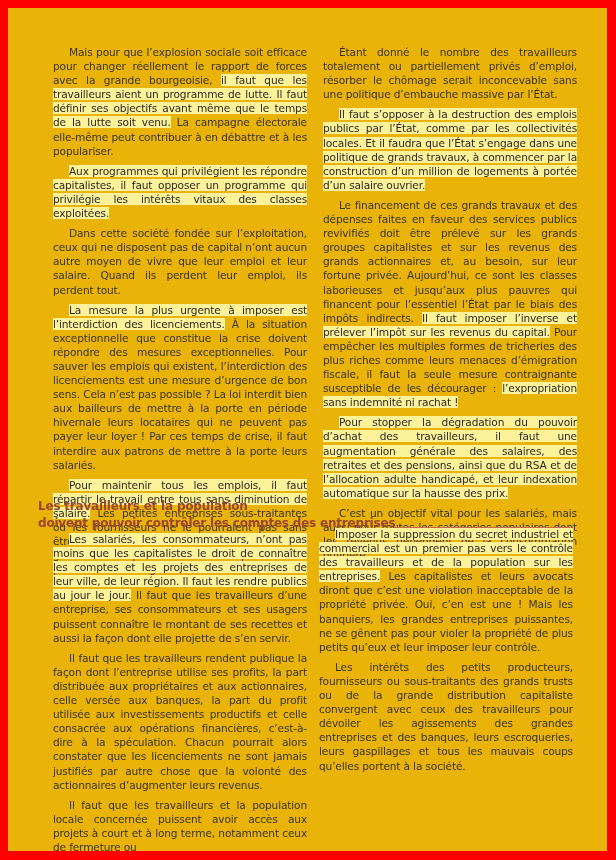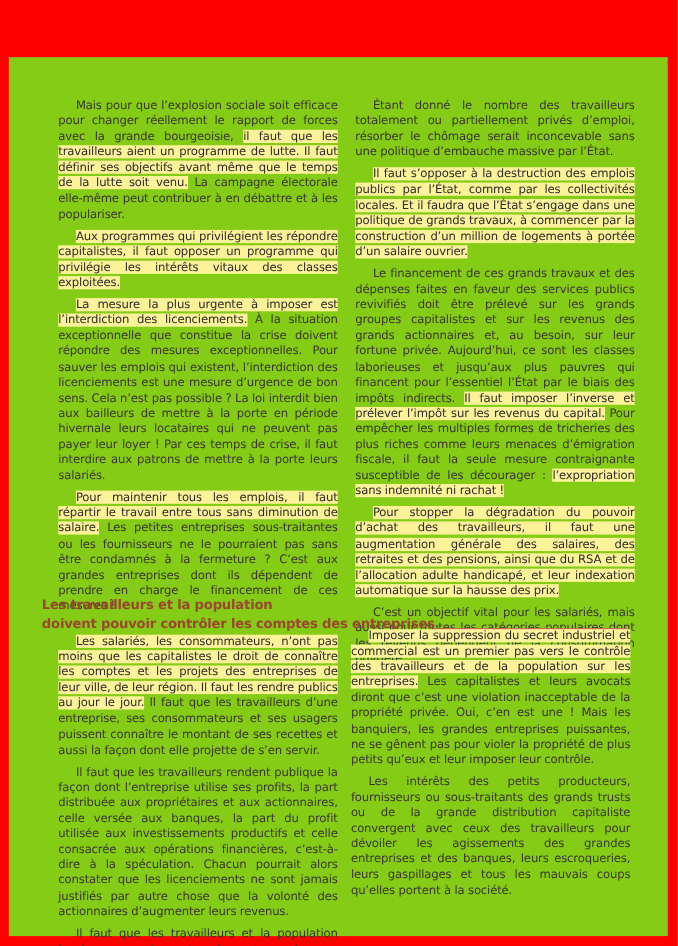--- a/index.html
+++ b/index.html
@@ -5,24 +5,23 @@
   html, body { margin: 0; padding: 0; }
   body {
     width: 616px; height: 860px;
     background: #ff0000;
     position: relative;
     overflow: hidden;
   }
   .page {
     position: absolute;
     left: 8px; top: 8px; right: 9px; bottom: 9px;
-    background: #84cc16;
+    background: #eab308;
     font-family: "DejaVu Sans", sans-serif;
     color: #3a3532;
-    margin-top: 44px;
   }
   .col {
     position: absolute;
     width: 254px;
     font-size: 10.6px;
     line-height: 14.1px;
     text-align: justify;
     letter-spacing: -0.15px;
   }
   .col p { margin: 0 0 6px 0; text-indent: 16px; hyphens: manual; }
@@ -50,20 +49,21 @@
     background: #c96a52;
   }
 </style>
 </head>
 <body>
 
 <div class="page">
   <div class="col" id="col-top-left">
       <p><span>Mais pour que l’explosion sociale soit efficace pour changer réellement le rapport de forces avec la grande bourgeoisie, </span><span class="hl strong">il faut que les travailleurs aient un programme de lutte. Il faut définir ses objectifs avant même que le temps de la lutte soit venu.</span><span> La campagne électorale elle-même peut contribuer à en débattre et à les populariser.</span></p>
       <p><span class="hl strong">Aux programmes qui privilégient les répondre capi­talistes, il faut opposer un programme qui privilégie les intérêts vitaux des classes exploitées.</span></p>
+      <p><span>Dans cette société fondée sur l’exploitation, ceux qui ne disposent pas de capital n’ont aucun autre moyen de vivre que leur emploi et leur salaire. Quand ils perdent leur emploi, ils perdent tout.</span></p>
       <p><span class="hl strong">La mesure la plus urgente à imposer est l’interdic­tion des licenciements.</span><span> À la situation exceptionnelle que constitue la crise doivent répondre des mesures exceptionnelles. Pour sauver les emplois qui existent, l’interdiction des licenciements est une mesure d’urgence de bon sens. Cela n’est pas possible ? La loi interdit bien aux bailleurs de mettre à la porte en période hivernale leurs locataires qui ne peuvent pas payer leur loyer ! Par ces temps de crise, il faut inter­dire aux patrons de mettre à la porte leurs salariés.</span></p>
       <p><span class="hl strong">Pour maintenir tous les emplois, il faut répartir le travail entre tous sans diminution de salaire.</span><span> Les petites entreprises sous-traitantes ou les fournis­seurs ne le pourraient pas sans être condamnés à la fermeture ? C’est aux grandes entreprises dont ils dépendent de prendre en charge le financement de ces mesures !</span></p>
     </div>
   <div class="col" id="col-top-right">
       <p><span>Étant donné le nombre des travailleurs totalement ou partiellement privés d’emploi, résorber le chômage serait inconcevable sans une politique d’embauche massive par l’État.</span></p>
       <p><span class="hl strong">Il faut s’opposer à la destruction des emplois pu­blics par l’État, comme par les collectivités locales. Et il faudra que l’État s’engage dans une politique de grands travaux, à commencer par la construction d’un million de logements à portée d’un salaire ou­vrier.</span></p>
       <p><span>Le financement de ces grands travaux et des dé­penses faites en faveur des services publics revivifiés doit être prélevé sur les grands groupes capitalistes et sur les revenus des grands actionnaires et, au besoin, sur leur fortune privée. Aujourd’hui, ce sont les classes laborieuses et jusqu’aux plus pauvres qui financent pour l’essentiel l’État par le biais des impôts indirects. </span><span class="hl strong">Il faut imposer l’inverse et prélever l’impôt sur les re­venus du capital.</span><span> Pour empêcher les multiples formes de tricheries des plus riches comme leurs menaces d’émigration fiscale, il faut la seule mesure contrai­gnante susceptible de les décourager : </span><span class="hl strong">l’expropria­tion sans indemnité ni rachat !</span></p>
       <p><span class="hl strong">Pour stopper la dégradation du pouvoir d’achat des travailleurs, il faut une augmentation générale des salaires, des retraites et des pensions, ainsi que du RSA et de l’allocation adulte handicapé, et leur indexation automatique sur la hausse des prix.</span></p>
       <p><span>C’est un objectif vital pour les salariés, mais aussi pour toutes les catégories populaires dont les revenus dépendent de la consommation ouvrière.</span></p>
     </div>

